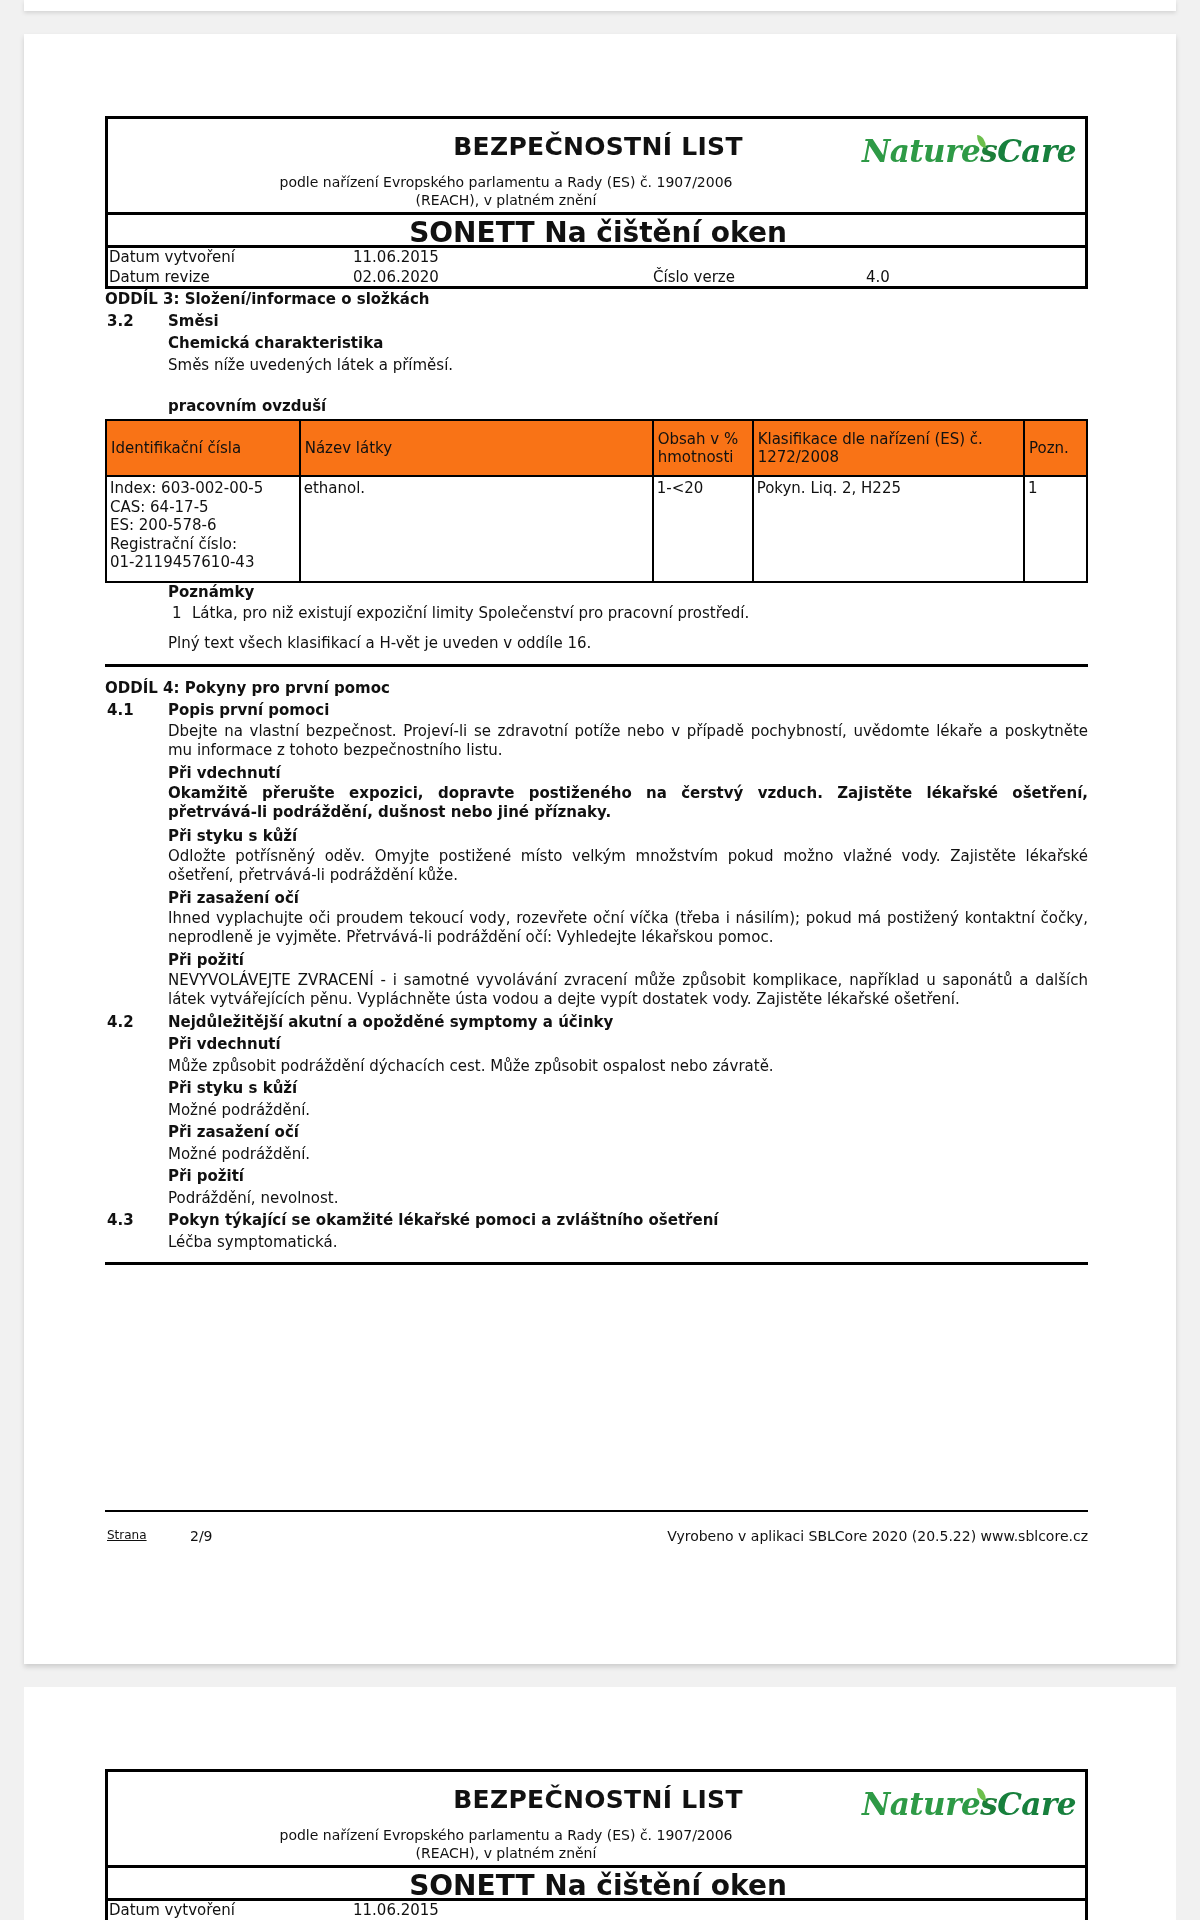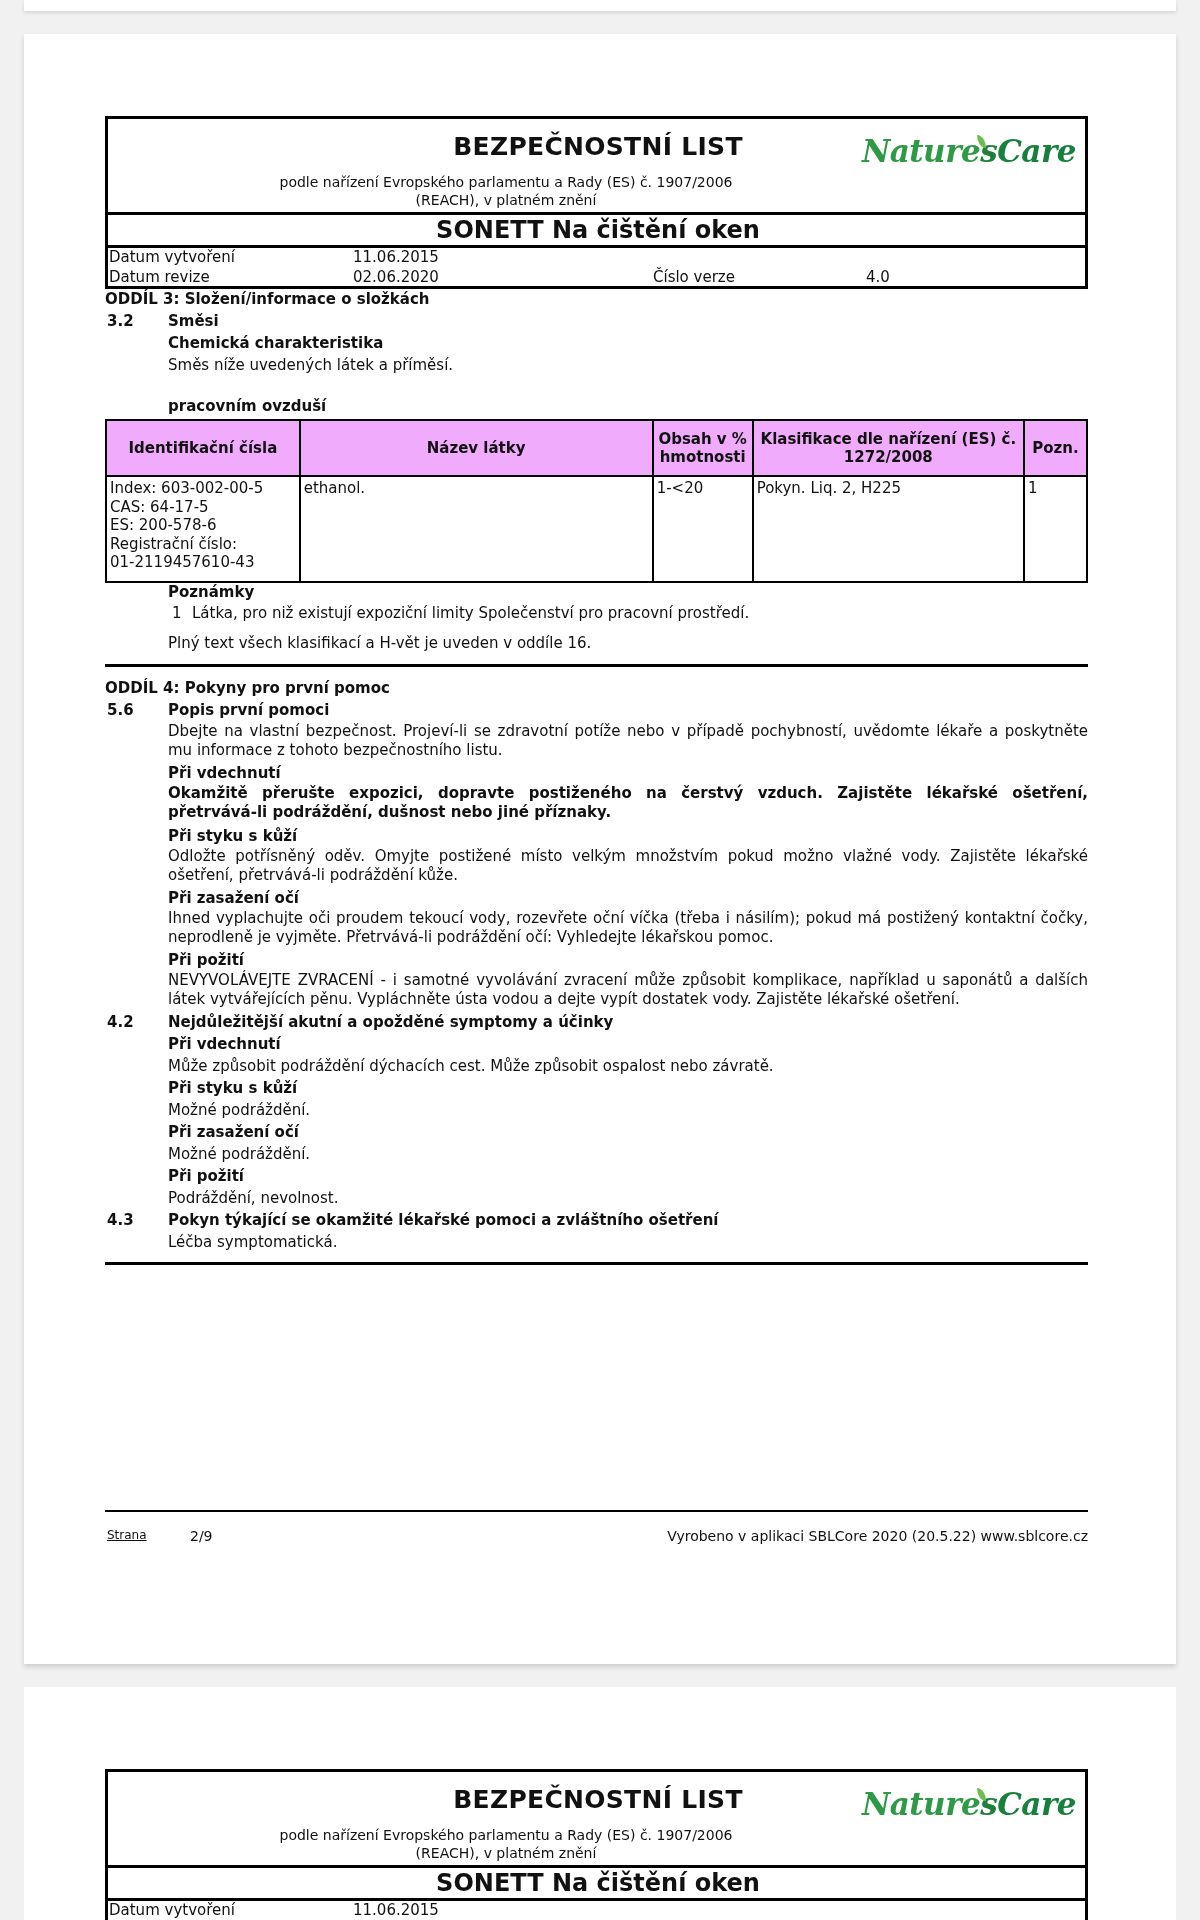--- a/index.html
+++ b/index.html
@@ -13,33 +13,33 @@
   #page1 { top: 34px; height: 1630px; box-shadow: 0 3px 5px rgba(0,0,0,0.15); }
   #page2 { top: 1687px; height: 300px; }
   .abs { position: absolute; white-space: nowrap; }
 
   
   .hbox { position: absolute; left: 81px; width: 983px; border: 3px solid #000; box-sizing: border-box; }
   .hbox .row-title { position: absolute; left: 0; right: 0; top: 0; height: 93px; border-bottom: 3px solid #000; }
   .hbox .row-prod { position: absolute; left: 0; right: 0; top: 96px; height: 30px; border-bottom: 3px solid #000; }
   .doc-title { position: absolute; left: 0; width: 980px; text-align: center; top: 13px; font-weight: bold; font-size: 25px; letter-spacing: 0.3px; }
   .doc-sub { position: absolute; left: 0; width: 796px; text-align: center; top: 54px; font-size: 14px; line-height: 18px; }
-  .prod-title { position: absolute; left: 0; width: 980px; text-align: center; top: 1px; font-weight: bold; font-size: 24px; }
+  .prod-title { position: absolute; left: 0; width: 980px; text-align: center; top: 1px; font-weight: bold; font-size: 28px; }
   .logo { position: absolute; right: 9px; top: 14px; font-family: "DejaVu Serif", serif; font-style: italic; font-weight: bold; font-size: 31px; color: #2e9a46; letter-spacing: -0.5px; }
   .logo .s { color: #1d7f3a; }
   .logo .care { color: #17803d; }
   .logo .leaf { display: inline-block; width: 9px; height: 13px; background: #6cbf4c; border-radius: 0 100% 0 100%; transform: rotate(-20px); position: relative; top: -14px; margin-left: -3px; margin-right: -6px; }
   .meta { position: absolute; font-size: 15px; }
 
   .txt { font-size: 15px; line-height: 18px; }
   .b { font-weight: bold; }
   .just { position: absolute; left: 144px; width: 920px; text-align: justify; font-size: 15px; line-height: 18.5px; white-space: normal; }
 
   table.comp { position: absolute; left: 81px; top: 385px; width: 983px; border-collapse: collapse; font-size: 15px; }
-  table.comp th { background: #f0abfc; font-weight: bold; border: 2px solid #000; height: 54px; text-align: center; line-height: 18px; padding: 0 4px; }
+  table.comp th { background: #f97316; font-weight: normal; border: 2px solid #000; height: 54px; text-align: left; line-height: 18px; padding: 0 4px; }
   table.comp td { border: 2px solid #000; vertical-align: top; height: 100px; padding: 2px 3px; line-height: 18.5px; }
 
   .hr { position: absolute; left: 81px; width: 983px; height: 3px; background: #000; }
   .footer-line { position: absolute; left: 81px; width: 983px; height: 2px; background: #000; }
 </style>
 </head>
 <body>
 
 <div class="topstrip"></div>
 
@@ -105,21 +105,21 @@
     </table>
 
   <div class="abs txt b" style="left:144px;top:549px;">Poznámky</div>
   <div class="abs txt" style="left:148px;top:570px;">1</div>
   <div class="abs txt" style="left:168px;top:570px;">Látka, pro niž existují expoziční limity Společenství pro pracovní prostředí.</div>
   <div class="abs txt" style="left:144px;top:600px;">Plný text všech klasifikací a H-vět je uveden v oddíle 16.</div>
 
   <div class="hr" style="top:630px;"></div>
 
   <div class="abs txt b" style="left:81px;top:645px;">ODDÍL 4: Pokyny pro první pomoc</div>
-  <div class="abs txt b" style="left:83px;top:667px;">5.6</div>
+  <div class="abs txt b" style="left:83px;top:667px;">4.1</div>
   <div class="abs txt b" style="left:144px;top:667px;">Popis první pomoci</div>
   <div class="just" style="top:688px;">Dbejte na vlastní bezpečnost. Projeví-li se zdravotní potíže nebo v případě pochybností, uvědomte lékaře a poskytněte mu informace z tohoto bezpečnostního listu.</div>
 
   <div class="abs txt b" style="left:144px;top:730px;">Při vdechnutí</div>
   <div class="just" style="top:750px;font-weight:bold;">Okamžitě přerušte expozici, dopravte postiženého na čerstvý vzduch. Zajistěte lékařské ošetření, přetrvává-li podráždění, dušnost nebo jiné příznaky.</div>
 
   <div class="abs txt b" style="left:144px;top:793px;">Při styku s kůží</div>
   <div class="just" style="top:813px;">Odložte potřísněný oděv. Omyjte postižené místo velkým množstvím pokud možno vlažné vody. Zajistěte lékařské ošetření, přetrvává-li podráždění kůže.</div>
 
   <div class="abs txt b" style="left:144px;top:855px;">Při zasažení očí</div>

